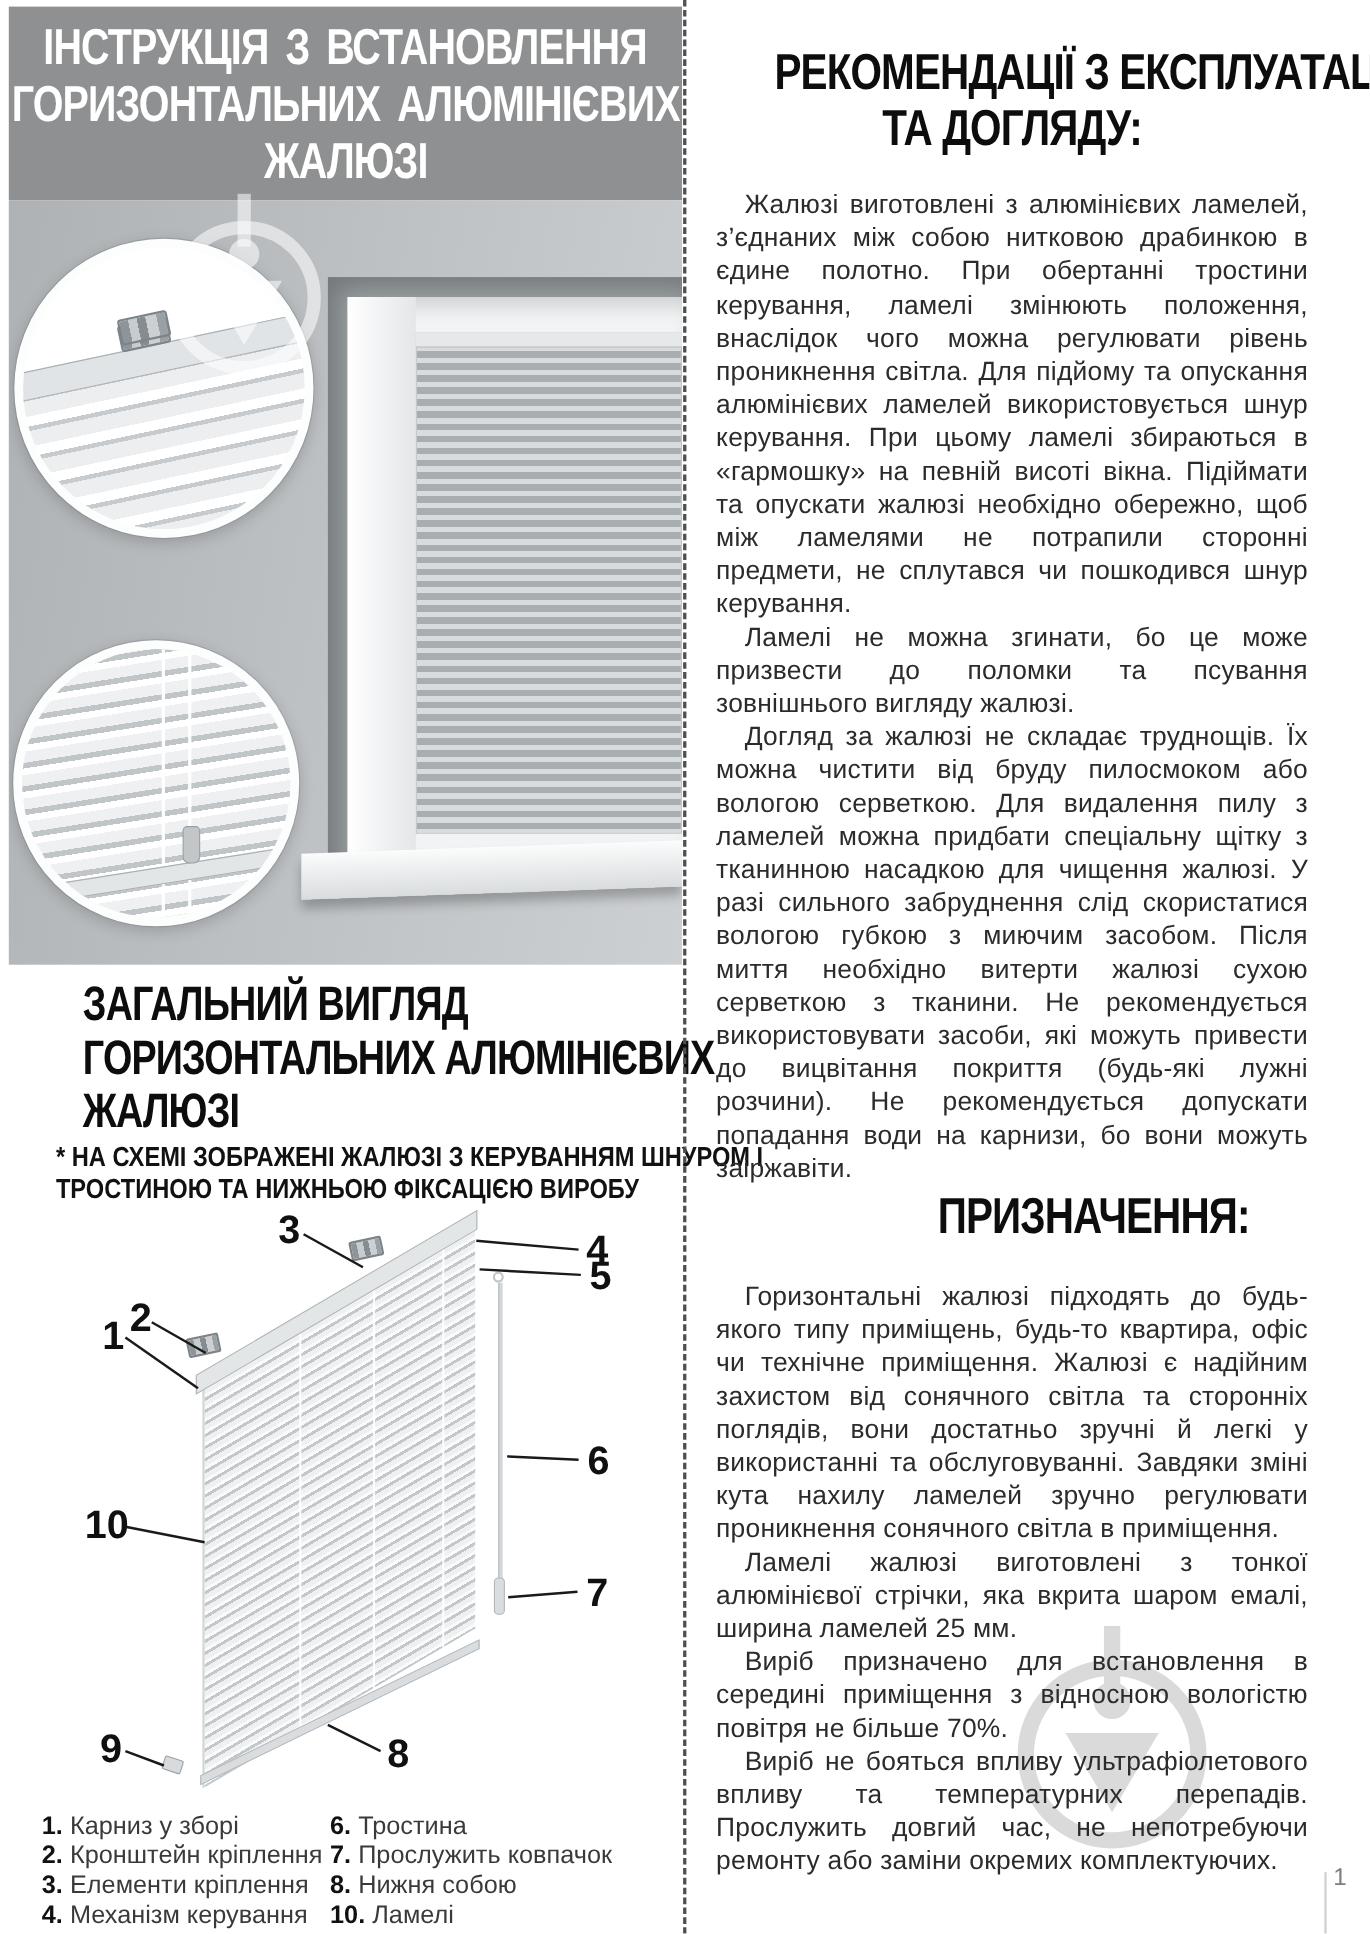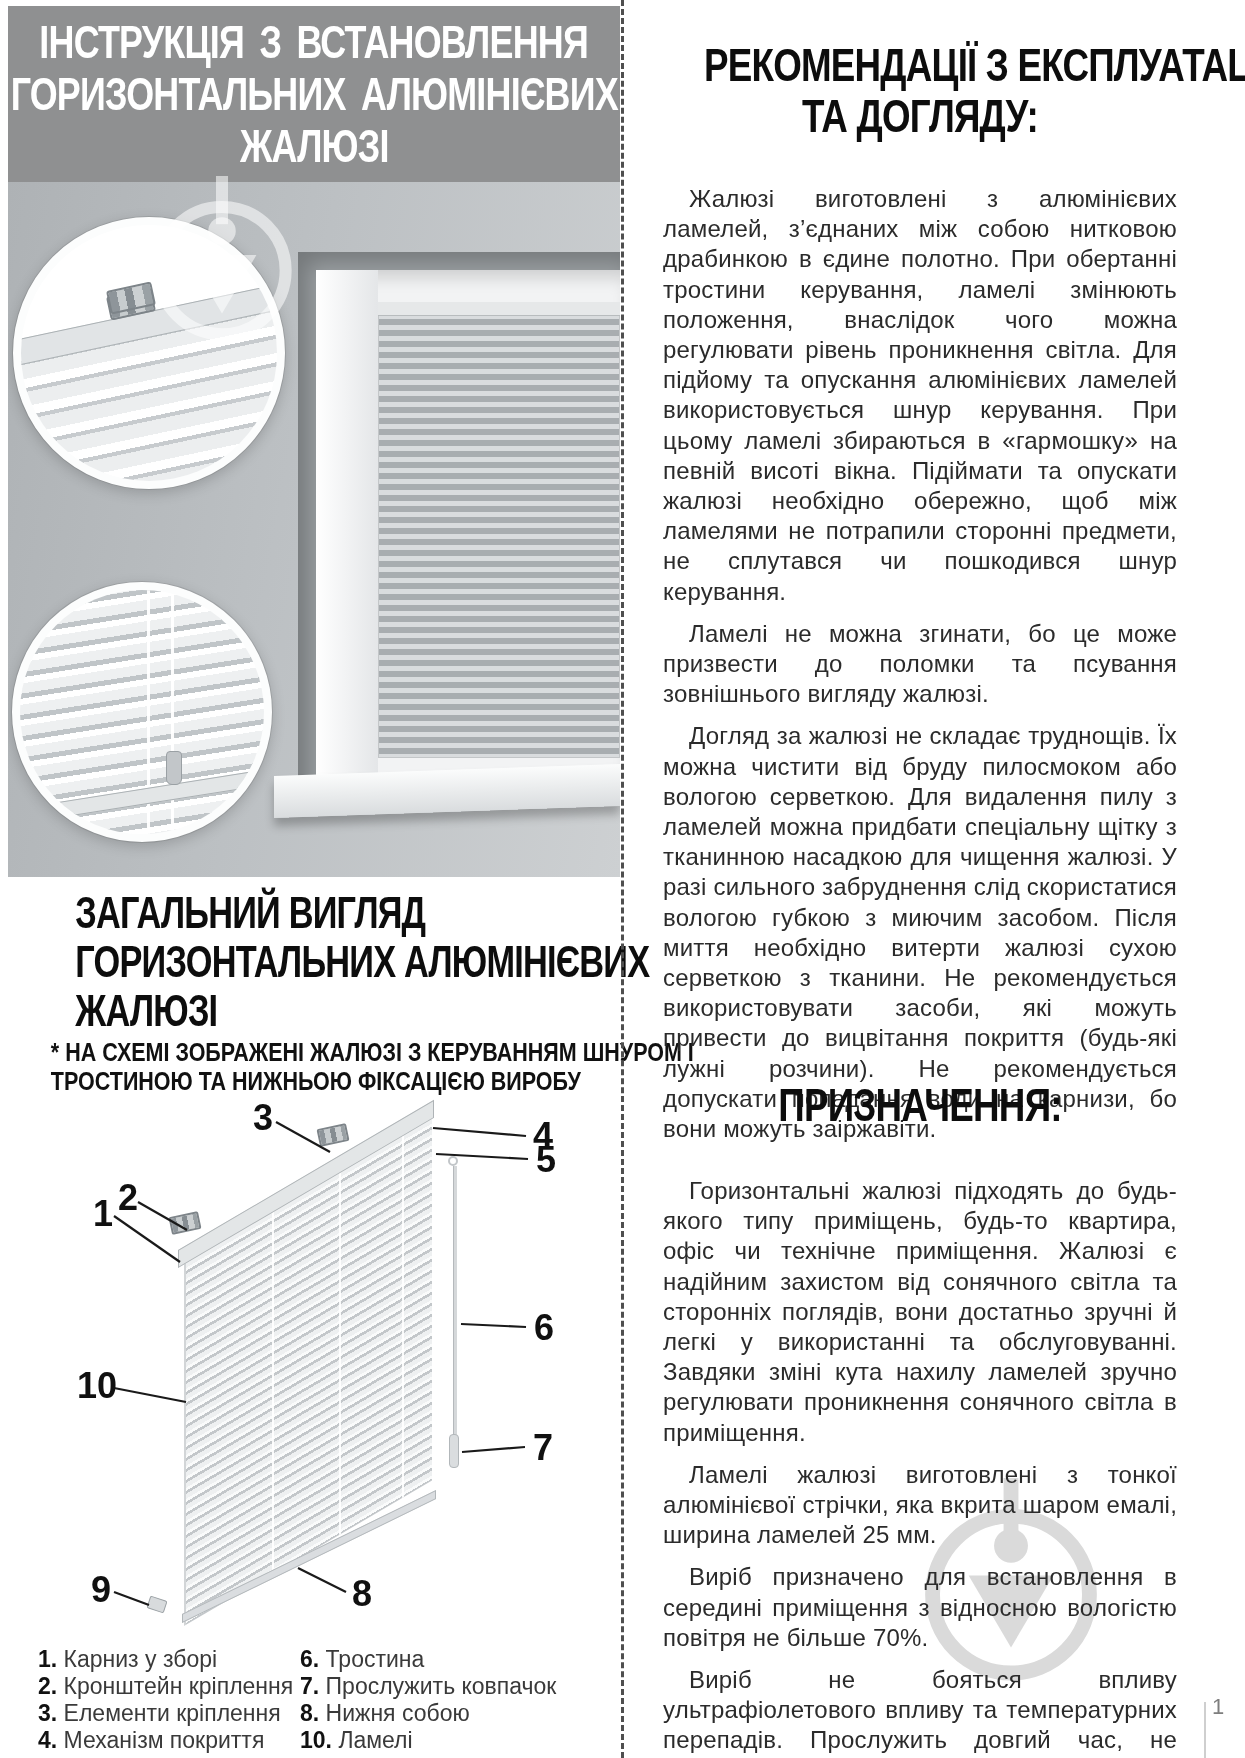--- a/index.html
+++ b/index.html
@@ -105,23 +105,23 @@
   .legend .col2{left:262px;width:330px;}
   .legend .lrow{white-space:nowrap;}
   .legend .lnum{font-weight:700;color:#111;}
 
   
   .care-title{position:absolute;left:650px;top:40px;width:540px;text-align:center;color:#0d0d0d;}
   .care-title .tline,.purpose-title .tline{font-weight:700;font-size:46px;line-height:51px;
        letter-spacing:-1px;transform:scaleX(0.80);transform-origin:center;white-space:nowrap;}
   .bodytext{position:absolute;left:651px;width:538px;font-size:24px;line-height:30.2px;
        text-align:justify;color:#2b2b2b;letter-spacing:0.2px;}
-  .bodytext p{margin:12px;text-indent:26px;}
+  .bodytext p{margin:0;text-indent:26px;}
   .care-text{top:172px;}
-  .purpose-title{position:absolute;left:650px;top:1080px;width:540px;text-align:center;color:#0d0d0d;}
+  .purpose-title{position:absolute;left:650px;top:1080px;width:540px;text-align:right;color:#0d0d0d;}
   .purpose-text{top:1164px;}
 
   
   .pageno-line{position:absolute;left:1204px;top:1702px;width:2px;height:56px;background:#cfcfcf;}
   .pageno{position:absolute;left:1212px;top:1694px;width:30px;font-size:22px;color:#7e7e7e;}
 </style>
 </head>
 <body>
 
 <div class="page" data-interactable="false">
@@ -208,21 +208,21 @@
     <text x="362" y="1606" text-anchor="middle" data-interactable="false">8</text>
     <text x="101" y="1602" text-anchor="middle" data-interactable="false">9</text>
     <text x="97" y="1398" text-anchor="middle" data-interactable="false">10</text>
   </svg>
 
   <div class="legend" data-interactable="false">
     <div class="col col1" data-interactable="false">
       <div class="lrow" data-interactable="false"><span class="lnum" data-interactable="false">1.</span> <span data-interactable="false">Карниз у зборі</span></div>
       <div class="lrow" data-interactable="false"><span class="lnum" data-interactable="false">2.</span> <span data-interactable="false">Кронштейн кріплення</span></div>
       <div class="lrow" data-interactable="false"><span class="lnum" data-interactable="false">3.</span> <span data-interactable="false">Елементи кріплення</span></div>
-      <div class="lrow" data-interactable="false"><span class="lnum" data-interactable="false">4.</span> <span data-interactable="false">Механізм покриття</span></div>
+      <div class="lrow" data-interactable="false"><span class="lnum" data-interactable="false">4.</span> <span data-interactable="false">Механізм керування</span></div>
       <div class="lrow" data-interactable="false"><span class="lnum" data-interactable="false">5.</span> <span data-interactable="false">Гачок</span></div>
     </div>
     <div class="col col2" data-interactable="false">
       <div class="lrow" data-interactable="false"><span class="lnum" data-interactable="false">6.</span> <span data-interactable="false">Тростина</span></div>
       <div class="lrow" data-interactable="false"><span class="lnum" data-interactable="false">7.</span> <span data-interactable="false">Прослужить ковпачок</span></div>
       <div class="lrow" data-interactable="false"><span class="lnum" data-interactable="false">8.</span> <span data-interactable="false">Нижня собою</span></div>
       <div class="lrow" data-interactable="false"><span class="lnum" data-interactable="false">10.</span> <span data-interactable="false">Ламелі</span></div>
     </div>
   </div>
 

